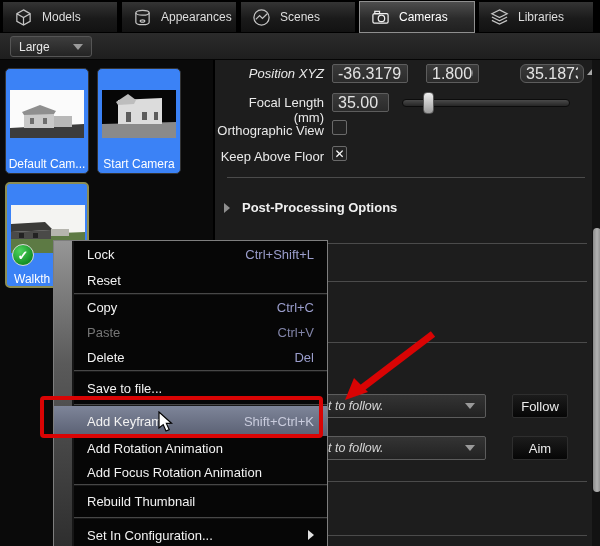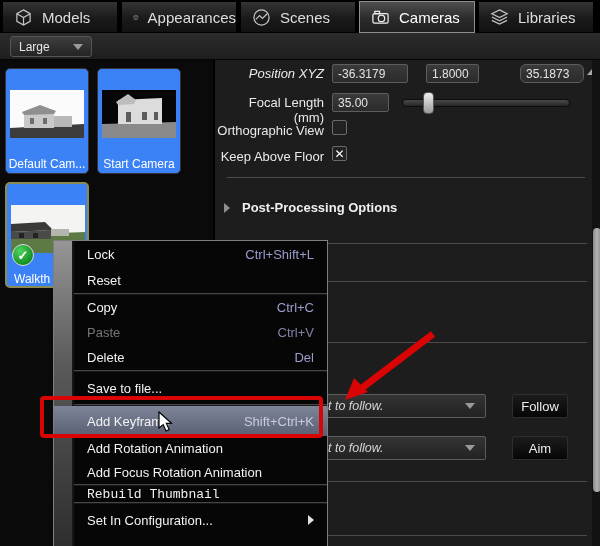--- a/index.html
+++ b/index.html
@@ -5,21 +5,21 @@
   * { margin:0; padding:0; box-sizing:border-box; }
   html,body { background:#000; }
   body { font-family:"Liberation Sans", sans-serif; }
   #app { position:relative; width:600px; height:546px; background:#141414; overflow:hidden; }
 
   
   .tabbar { position:absolute; left:0; top:0; width:600px; height:33px; background:#000;
             display:flex; gap:3px; padding-left:2px; }
   .tab { width:116px; height:32px; margin-top:1px; display:flex; align-items:center; gap:9px;
          padding-left:11px; background:linear-gradient(#343434,#1a1a1a 55%,#121212);
-         color:#dedede; font-size:15px; border:1px solid #000; }
+         color:#dedede; font-size:12px; border:1px solid #000; }
   .tab.selected { background:linear-gradient(#4e4e4e,#2b2b2b 55%,#202020);
                   border:1px solid #8f8f8f; color:#fff; }
   .tab svg { stroke:#c4c4c4; fill:none; stroke-width:1.3; }
   .tab.selected svg { stroke:#efefef; }
 
   
   .toolbar { position:absolute; left:0; top:33px; width:600px; height:27px;
              background:linear-gradient(#2b2b2b,#1e1e1e); border-bottom:1px solid #050505; }
   .size-dd { position:absolute; left:10px; top:3px; width:82px; height:21px;
              background:linear-gradient(#3d3d3d,#242424); border:1px solid #555; border-radius:3px;
@@ -44,21 +44,21 @@
   .badge { position:absolute; left:5px; top:60px; width:22px; height:22px; border-radius:50%;
            background:radial-gradient(circle at 35% 30%, #4ed45e, #169026 70%);
            border:1px solid #d8d8d8; display:flex; align-items:center; justify-content:center;
            color:#fff; font-size:13px; font-weight:bold; }
 
   
   .right-panel { position:absolute; left:213px; top:60px; width:387px; height:486px;
                  background:#1d1d1d; border-left:2px solid #000; }
   .plabel { position:absolute; left:0; width:109px; text-align:right; color:#e9e9e9; font-size:13px; }
   .pinput { position:absolute; height:19px; background:linear-gradient(#3a3a3a,#2b2b2b);
-            border:1px solid #5d5d5d; border-radius:2px; color:#e3e3e3; font-size:12px;
+            border:1px solid #5d5d5d; border-radius:2px; color:#e3e3e3; font-size:16px;
             padding:0 5px; outline:none; }
   .chk { position:absolute; left:117px; width:15px; height:15px; background:#222;
          border:1px solid #6a6a6a; border-radius:2px; color:#fff; font-size:12px;
          display:flex; align-items:center; justify-content:center; line-height:1; }
   .hsep { position:absolute; height:1px; background:#4b4b4b; }
   .tri-right { width:0; height:0; border-top:5px solid transparent; border-bottom:5px solid transparent;
                border-left:6px solid #8f8f8f; }
   .tri-up { position:absolute; left:372px; top:9px; width:0; height:0;
             border-left:5px solid transparent; border-right:5px solid transparent;
             border-bottom:6px solid #a8a8a8; }
@@ -93,21 +93,21 @@
         color:#f2f2f2; }
   .mi span { position:relative; z-index:1; }
   .mi .ms { margin-left:auto; color:#9b9ecd; }
   .mi.disabled { color:#767676; }
   .mi.disabled .ms { color:#8184a8; }
   .mi.hl::before { content:""; position:absolute; left:-20px; right:0; top:0; bottom:0; z-index:0;
         background:linear-gradient(#7e8599,#5a6073); }
   .mi.hl .ms { color:#c9ccdd; }
   .msep { height:2px; background:linear-gradient(#5e5e5e,#000); }
   .h26{height:26px;} .h25{height:25px;} .h32{height:32px;} .h30{height:30px;}
-  .h24{height:24px;} .h31{height:16px;font-family:Liberation Mono, monospace;}
+  .h24{height:24px;} .h31{height:31px;}
   .subarrow { margin-left:auto; width:0; height:0; border-top:5px solid transparent;
         border-bottom:5px solid transparent; border-left:6px solid #e0e0e0; }
 
   
   .red-rect { position:absolute; left:40px; top:396px; width:283px; height:42px;
               border:4px solid #d90404; border-radius:4px; z-index:50; }
   .arrow-svg { position:absolute; left:0; top:0; z-index:51; pointer-events:none; }
   .cursor-svg { position:absolute; left:158px; top:411px; z-index:60; pointer-events:none; }
 </style>
 </head>

